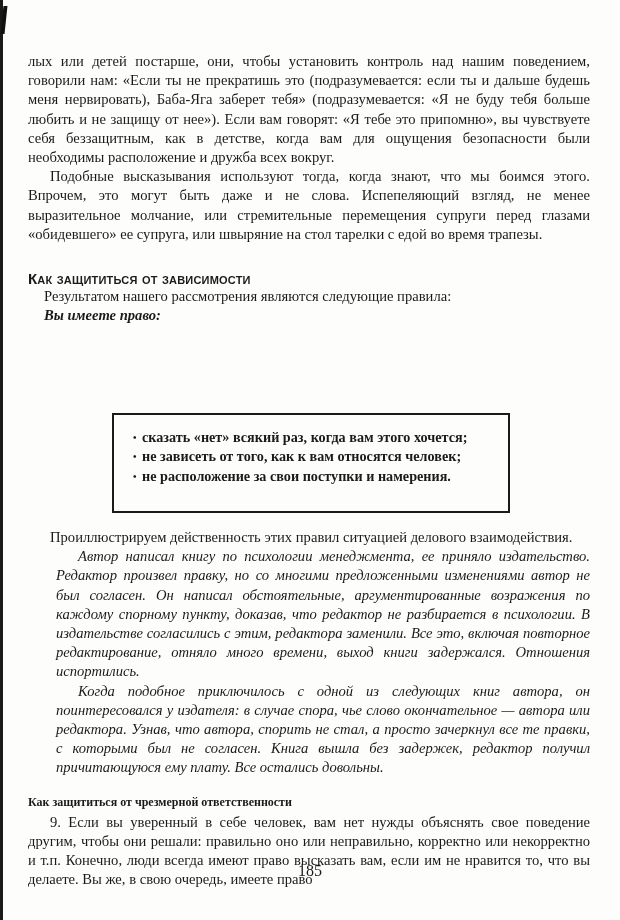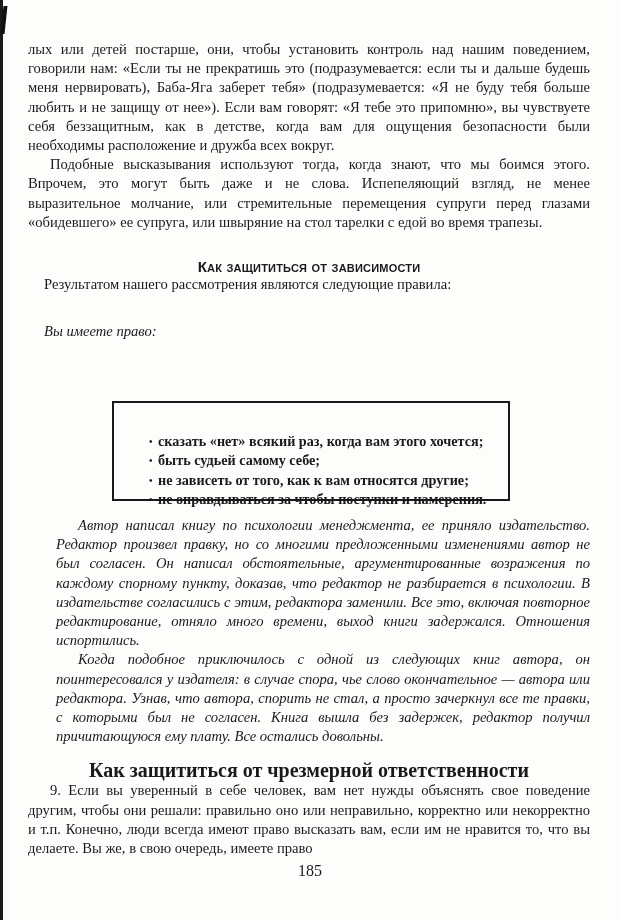--- a/index.html
+++ b/index.html
@@ -2,67 +2,67 @@
 <html><head>
 <meta charset="utf-8">
 <style>
   html, body { margin: 0; padding: 0; }
   body {
     width: 620px; height: 920px; background: #fdfdfb; position: relative; overflow: hidden;
     font-family: "Liberation Serif", "DejaVu Serif", serif; color: #1a1a1a;
   }
   .edge-bar { position: absolute; left: 0; top: 0; width: 3px; height: 920px; background: #1a1a1a; }
   .edge-top { position: absolute; left: 2px; top: 6px; width: 4px; height: 28px; background: #111; transform: skewX(-6deg); }
-  .page { position: absolute; left: 28px; top: 40px; width: 562px; }
+  .page { position: absolute; left: 28px; top: 52px; width: 562px; }
   p { margin: 0; font-size: 14.6px; line-height: 19.2px; text-align: justify; text-align-last: left; }
   .indent { text-indent: 22px; }
   .noindent { text-indent: 0; }
   .italic { font-style: italic; margin-left: 28px; }
   .h-caps {
-    margin: 26px 0 0 0; text-align: center;
+    margin: 26px 0 0 0; text-align: left;
     font-family: "Liberation Sans", "DejaVu Sans", sans-serif; font-weight: bold;
     font-size: 15px; letter-spacing: 0.2px; font-variant: small-caps; text-transform: none;
   }
   .intro { padding-left: 16px; }
-  .rights-label { padding-left: 16px; font-weight: normal; font-style: italic; margin-top: 28px; }
+  .rights-label { padding-left: 16px; font-weight: bold; font-style: italic; }
   .box {
     position: absolute; left: 84px; top: 361px; width: 398px; height: 100px;
     border: 2px solid #1a1a1a; box-sizing: border-box;
   }
-  .box ul { list-style: none; margin: 16px; padding: 13px 16px 0 19px; }
+  .box ul { list-style: none; margin: 0; padding: 13px 16px 0 19px; }
   .box li { font-weight: bold; font-size: 14.2px; line-height: 19.4px; white-space: nowrap; }
   .box li .bullet { display: inline-block; width: 9px; font-size: 10px; vertical-align: 1px; }
   .after-box { position: absolute; left: 0; top: 476px; width: 562px; }
-  .h-bold { margin: 14px 0 0 0; text-align: center; font-weight: bold; font-size: 20px; line-height: 21px; }
+  .h-bold { margin: 14px 0 0 0; font-weight: bold; font-size: 12px; line-height: 21px; }
   .page-num { position: absolute; left: 0; width: 620px; top: 862px; text-align: center; font-size: 16px; }
 </style>
 </head>
 <body>
 
 <div class="edge-bar"></div>
 <div class="edge-top"></div>
 
 <div class="page">
   <p class="noindent">лых или детей постарше, они, чтобы установить контроль над нашим поведением, говорили нам: «Если ты не прекратишь это (подразумевается: если ты и дальше будешь меня нервировать), Баба-Яга заберет тебя» (подразумевается: «Я не буду тебя больше любить и не защищу от нее»). Если вам говорят: «Я тебе это припомню», вы чувствуете себя беззащитным, как в детстве, когда вам для ощущения безопасности были необходимы расположение и дружба всех вокруг.</p>
   <p class="indent">Подобные высказывания используют тогда, когда знают, что мы боимся этого. Впрочем, это могут быть даже и не слова. Испепеляющий взгляд, не менее выразительное молчание, или стремительные перемещения супруги перед глазами «обидевшего» ее супруга, или швыряние на стол тарелки с едой во время трапезы.</p>
 
   <div class="h-caps">Как защититься от зависимости</div>
   <p class="intro noindent">Результатом нашего рассмотрения являются следующие правила:</p>
   <p class="rights-label noindent">Вы имеете право:</p>
 
   <div class="box">
     <ul>
       <li><span class="bullet">•</span><span>сказать «нет» всякий раз, когда вам этого хочется;</span></li>
-      <li><span class="bullet">•</span><span>быть судьей самому себе;</span></li>
-      <li><span class="bullet">•</span><span>не зависеть от того, как к вам относятся другие;</span></li>
-      <li><span class="bullet">•</span><span>не оправдываться за чтобы поступки и намерения.</span></li>
+      <li><span class="bullet">•</span><span>не зависеть от того, как к вам относятся человек;</span></li>
+      <li><span class="bullet">•</span><span>не расположение за свои поступки и намерения.</span></li>
     </ul>
   </div>
 
   <div class="after-box">
+    <p class="indent">Проиллюстрируем действенность этих правил ситуацией делового взаимодействия.</p>
     <p class="indent italic">Автор написал книгу по психологии менеджмента, ее приняло издательство. Редактор произвел правку, но со многими предложенными изменениями автор не был согласен. Он написал обстоятельные, аргументированные возражения по каждому спорному пункту, доказав, что редактор не разбирается в психологии. В издательстве согласились с этим, редактора заменили. Все это, включая повторное редактирование, отняло много времени, выход книги задержался. Отношения испортились.</p>
     <p class="indent italic">Когда подобное приключилось с одной из следующих книг автора, он поинтересовался у издателя: в случае спора, чье слово окончательное — автора или редактора. Узнав, что автора, спорить не стал, а просто зачеркнул все те правки, с которыми был не согласен. Книга вышла без задержек, редактор получил причитающуюся ему плату. Все остались довольны.</p>
 
     <div class="h-bold">Как защититься от чрезмерной ответственности</div>
     <p class="indent">9. Если вы уверенный в себе человек, вам нет нужды объяснять свое поведение другим, чтобы они решали: правильно оно или неправильно, корректно или некорректно и т.п. Конечно, люди всегда имеют право высказать вам, если им не нравится то, что вы делаете. Вы же, в свою очередь, имеете право</p>
   </div>
 </div>
 
 <div class="page-num">185</div>
 

